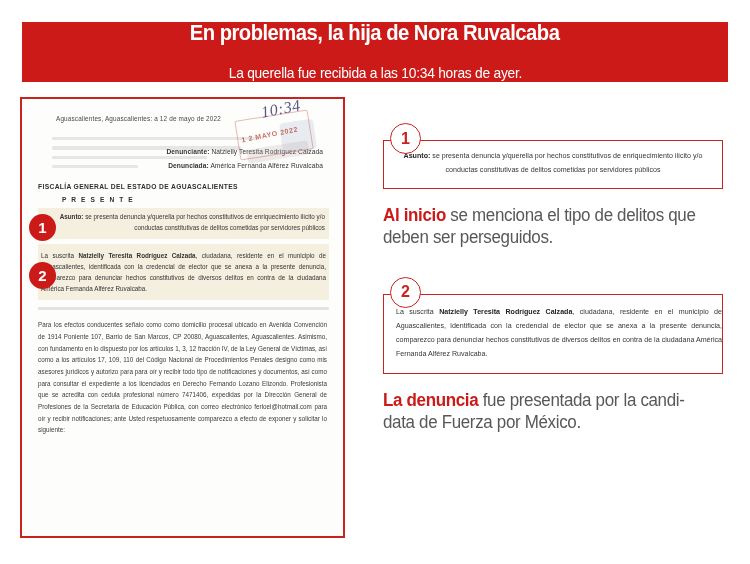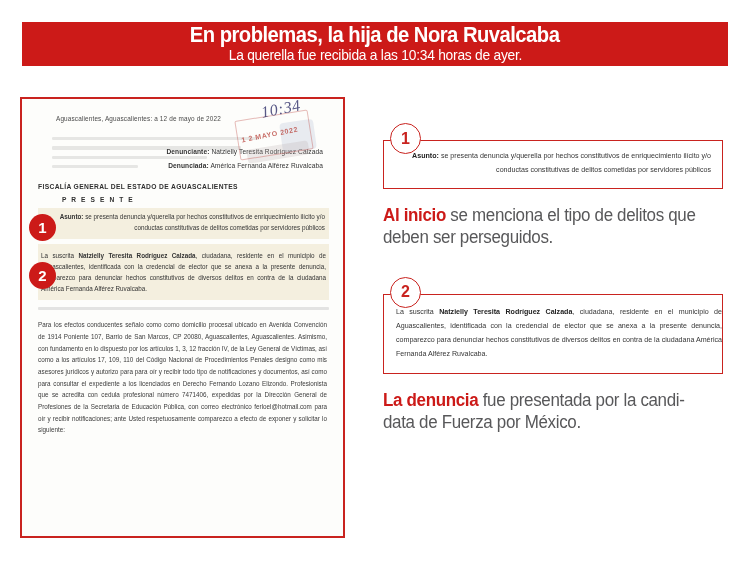--- a/index.html
+++ b/index.html
@@ -12,26 +12,26 @@
     overflow: hidden;
     position: relative;
   }
 
   
   .header-banner {
     position: absolute;
     left: 22px;
     top: 22px;
     width: 706px;
-    height: 44px;
+    height: 60px;
     background: #cc1a18;
     display: flex;
     flex-direction: column;
     align-items: center;
-    justify-content: center;
+    justify-content: space-between;
     gap: 1px;
   }
   .header-title {
     color: #ffffff;
     font-size: 21.5px;
     font-weight: bold;
     letter-spacing: -0.55px;
     line-height: 1.05;
     white-space: nowrap;
     font-stretch: condensed;
@@ -248,21 +248,21 @@
     position: relative;
     margin-bottom: 0;
   }
   .callout-box {
     border: 1.6px solid #c9231f;
     background: #ffffff;
     padding: 9px 11px 10px 11px;
     font-size: 7.1px;
     line-height: 1.95;
     color: #353535;
-    text-align: right;
+    text-align: center;
   }
   .callout-box.justify {
     text-align: justify;
     line-height: 2.0;
     padding: 10px 0 11px 12px;
   }
   .callout-box b { font-weight: bold; color: #222; }
 
   .badge-ring {
     position: absolute;

